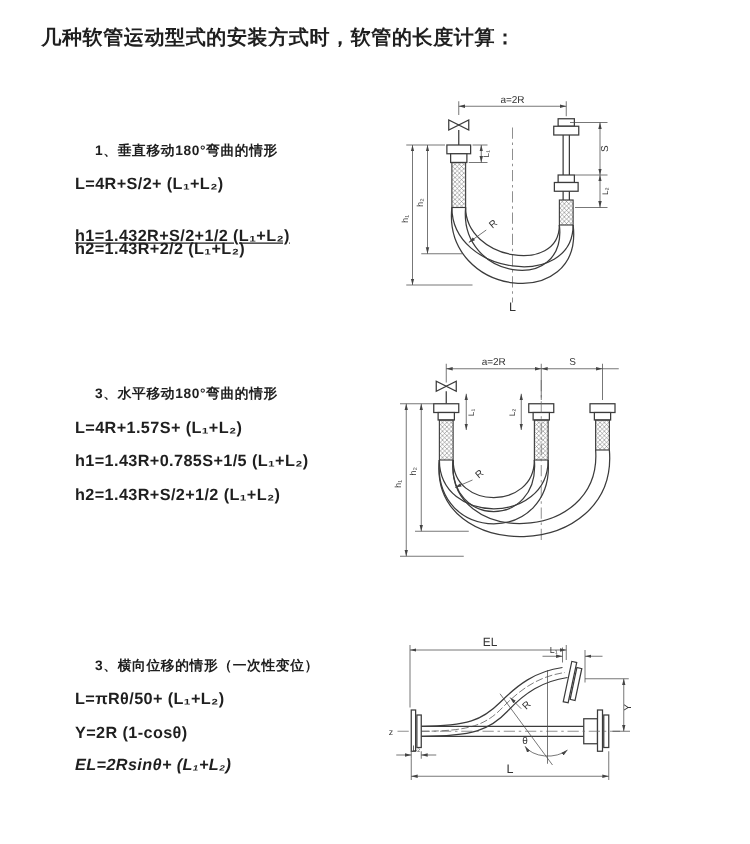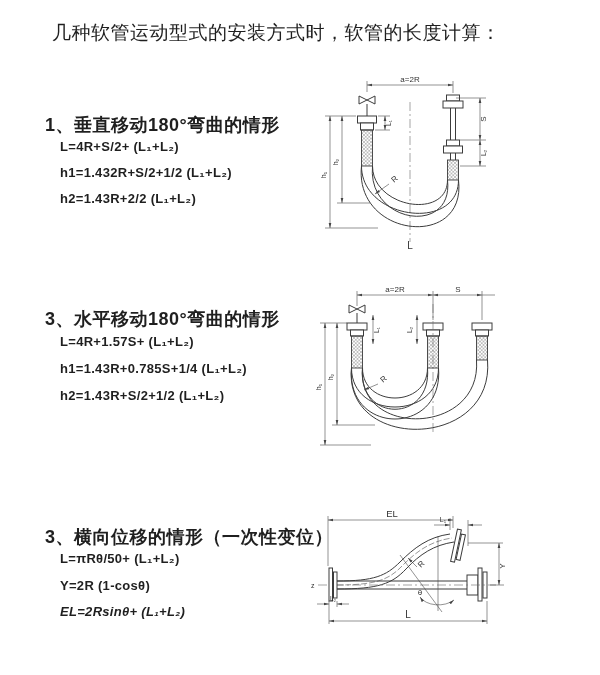--- a/index.html
+++ b/index.html
@@ -2,25 +2,25 @@
 <html><head>
 <meta charset="utf-8">
 <style>
   html,body{margin:0;padding:0;}
   body{
     width:600px;height:675px;position:relative;background:#ffffff;
     font-family:"Liberation Sans","DejaVu Sans",sans-serif;
     color:#1f1f1f;overflow:hidden;
   }
   .abs{position:absolute;}
-  .title{left:33px;top:20px;font-size:19px;font-weight:400;letter-spacing:.5px;margin-left:19px;}
-  .heading{font-size:18px;font-weight:700;letter-spacing:.5px;}
+  .title{left:33px;top:20px;font-size:16px;font-weight:700;letter-spacing:.5px;}
+  .heading{font-size:11px;font-weight:700;letter-spacing:.5px;margin-left:31px;}
   .formula{font-size:13px;font-weight:700;letter-spacing:.3px;text-align:center;}
   
-  .s1h{left:45px;top:113px;} .s1f0{left:60px;top:139px;} .s1f1{left:60px;top:165px;} .s1f2{left:60px;top:191px;}
+  .s1h{left:45px;top:113px;} .s1f0{left:60px;top:139px;} .s1f1{left:60px;top:181px;text-decoration:underline;} .s1f2{left:60px;top:191px;}
   .s2h{left:45px;top:307px;} .s2f0{left:60px;top:334px;} .s2f1{left:60px;top:361px;} .s2f2{left:60px;top:388px;}
   .s3h{left:45px;top:525px;} .s3f0{left:60px;top:551px;} .s3f1{left:60px;top:578px;} .s3f2{left:60px;top:604px;font-style:italic;}
   .d1{left:308px;top:72px;} .d2{left:305px;top:282px;} .d3{left:300px;top:508px;}
   
   svg .pl{stroke:#3c3c3c;fill:none;stroke-width:1;}
   svg .fit{fill:#ffffff;stroke:#3c3c3c;stroke-width:1;}
   svg .ht{fill:url(#braid);stroke:#3c3c3c;stroke-width:.9;}
   svg .dl{stroke:#4a4a4a;fill:none;stroke-width:.6;}
   svg .cl{stroke:#6a6a6a;fill:none;stroke-width:.6;stroke-dasharray:9 3 2 3;}
   svg .hd{stroke:#6a6a6a;fill:none;stroke-width:.7;stroke-dasharray:6 2;}
@@ -31,21 +31,21 @@
 
 <div class="abs title">几种软管运动型式的安装方式时，软管的长度计算：</div>
 
 <div class="abs heading s1h">1、垂直移动180°弯曲的情形</div>
 <div class="abs formula s1f0">L=4R+S/2+ (L₁+L₂)</div>
 <div class="abs formula s1f1">h1=1.432R+S/2+1/2 (L₁+L₂)</div>
 <div class="abs formula s1f2">h2=1.43R+2/2 (L₁+L₂)</div>
 
 <div class="abs heading s2h">3、水平移动180°弯曲的情形</div>
 <div class="abs formula s2f0">L=4R+1.57S+ (L₁+L₂)</div>
-<div class="abs formula s2f1">h1=1.43R+0.785S+1/4 (L₁+L₂)</div>
+<div class="abs formula s2f1">h1=1.43R+0.785S+1/5 (L₁+L₂)</div>
 <div class="abs formula s2f2">h2=1.43R+S/2+1/2 (L₁+L₂)</div>
 
 <div class="abs heading s3h">3、横向位移的情形（一次性变位）</div>
 <div class="abs formula s3f0">L=πRθ/50+ (L₁+L₂)</div>
 <div class="abs formula s3f1">Y=2R (1-cosθ)</div>
 <div class="abs formula s3f2">EL=2Rsinθ+ (L₁+L₂)</div>
 
 <svg class="abs d1" width="285" height="185" viewBox="0 0 285 185">
   <defs>
     <pattern id="braid" patternUnits="userSpaceOnUse" width="3.5" height="3.5">

